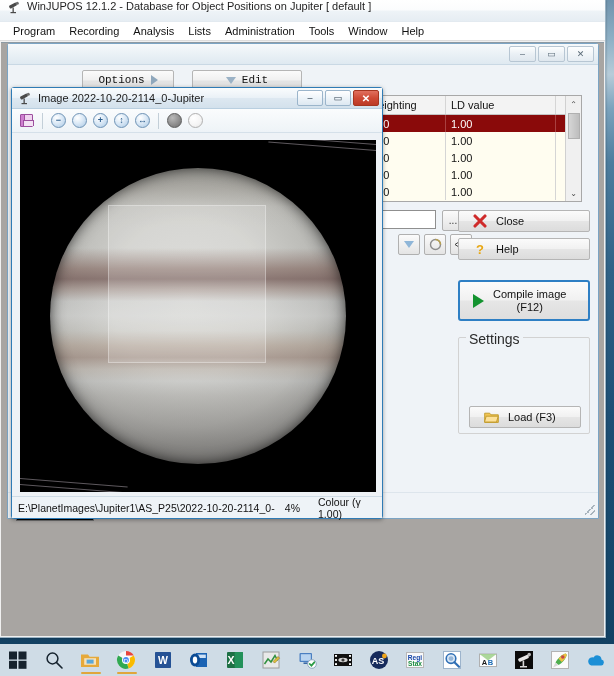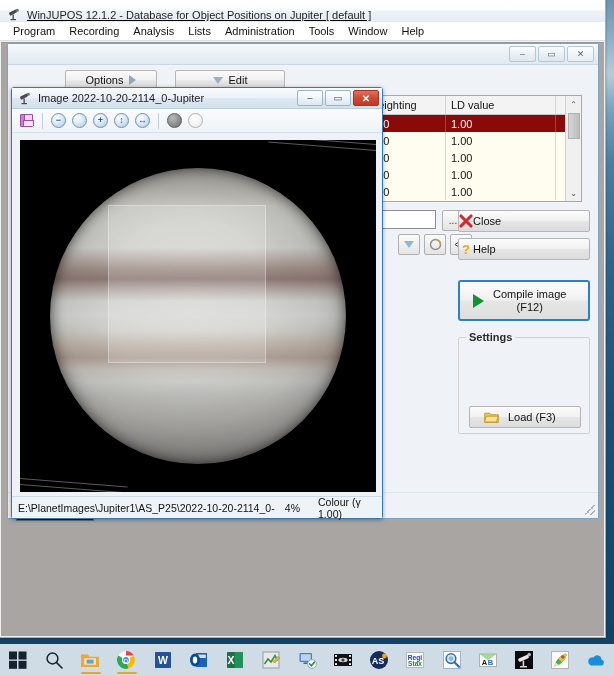--- a/index.html
+++ b/index.html
@@ -26,23 +26,22 @@
   .app-window {
     position: absolute; left: 0; top: 0; width: 606px; height: 638px;
     background: #f0f0f0;
     border: 1px solid #9ab3c4;
     border-top: none; border-left: none;
     box-shadow: 0 0 2px rgba(0,0,0,.3);
   }
   .app-titlebar {
     height: 22px;
     background: linear-gradient(180deg,#ffffff 0%,#fbfcfd 48%,#eef3f7 52%,#e6edf3 100%);
-    display: flex; align-items: flex-end; padding-left: 7px;
+    display: flex; align-items: flex-start; padding-left: 7px;
     border-bottom: 1px solid #e3eaf0;
-    text-decoration: underline;
   }
   .app-title {
     font-size: 11px; color: #1f1f1f; margin-left: 6px; white-space: nowrap;
   }
   .jup-icon {
     width: 14px; height: 14px; position: relative; flex: none;
   }
 
   .app-menubar {
     height: 19px; background: #ffffff;
@@ -81,21 +80,21 @@
     display: flex; align-items: center; justify-content: center;
     color: #5a6b78; font-size: 9px;
   }
   .wbtn.close-inactive { background: linear-gradient(180deg,#fdfefe,#e6edf3); }
 
   .meas-body { position: absolute; left: 0; right: 0; top: 21px; bottom: 0; }
 
   
   .tool-row {
     position: absolute; left: 0; top: 0; width: 100%; height: 30px;
-    display: flex; align-items: center; padding-left: 7px;
+    display: flex; align-items: center; padding-left: 24px; font-family: Liberation Mono, monospace;
   }
   .btn-flat {
     height: 21px; border: 1px solid #b5b5b5; border-radius: 2px;
     background: linear-gradient(180deg,#fbfbfb 0%,#f0f0f0 48%,#e4e4e4 52%,#dcdcdc 100%);
     display: inline-flex; align-items: center; justify-content: center;
     gap: 6px; font-size: 11px; color: #111; padding: 0 8px; cursor: default;
   }
 
   .tri-right { width:0;height:0;border-left:7px solid #8fa7bc;border-top:5px solid transparent;border-bottom:5px solid transparent; }
   .tri-down  { width:0;height:0;border-top:7px solid #9bb2c6;border-left:5px solid transparent;border-right:5px solid transparent; }
@@ -160,39 +159,39 @@
     width: 12px; height: 12px; background: #fff; border: 1px solid #7b7b7b;
   }
 
   
   .panel-right { position: absolute; right: 8px; top: 145px; width: 132px; }
   .btn-wide {
     width: 132px; height: 22px; margin-bottom: 6px;
     border: 1px solid #b5b5b5; border-radius: 2px;
     background: linear-gradient(180deg,#fbfbfb 0%,#f1f1f1 48%,#e5e5e5 52%,#dcdcdc 100%);
     display: flex; align-items: center; font-size: 11px; color: #111;
-    cursor: default;
+    padding-left: 14px; gap: 9px; cursor: default;
   }
 
   .compile-btn {
     position: absolute; right: 8px; top: 215px; width: 132px; height: 41px;
     border: 2px solid #2e7fc4; border-radius: 3px;
     background: linear-gradient(180deg,#fbfbfb 0%,#f1f1f1 48%,#e6e6e6 52%,#dedede 100%);
     display: flex; align-items: center; gap: 9px; padding-left: 13px;
     font-size: 11px; color: #111; line-height: 13px; cursor: default; text-align: center;
   }
   .play-tri { width:0;height:0;border-left:11px solid #13932f;border-top:7px solid transparent;border-bottom:7px solid transparent; flex:none; }
 
   .settings-group {
     position: absolute; right: 8px; top: 272px; width: 132px; height: 97px;
     border: 1px solid #d2d2d2; border-radius: 2px;
   }
   .group-title {
     position: absolute; left: 7px; top: -7px; background: #eff3f7;
-    padding: 0 3px; font-size: 11px; color: #2b2b2b; font-weight: bold;
+    padding: 0 3px; font-size: 14px; color: #2b2b2b;
   }
   .btn-set {
     position: absolute; left: 10px; width: 112px; height: 22px;
     border: 1px solid #b5b5b5; border-radius: 2px;
     background: linear-gradient(180deg,#fbfbfb 0%,#f1f1f1 48%,#e5e5e5 52%,#dcdcdc 100%);
     display: flex; align-items: center; font-size: 11px; color: #111;
     padding-left: 14px; gap: 9px; cursor: default;
   }
 
   .meas-statusbar {

